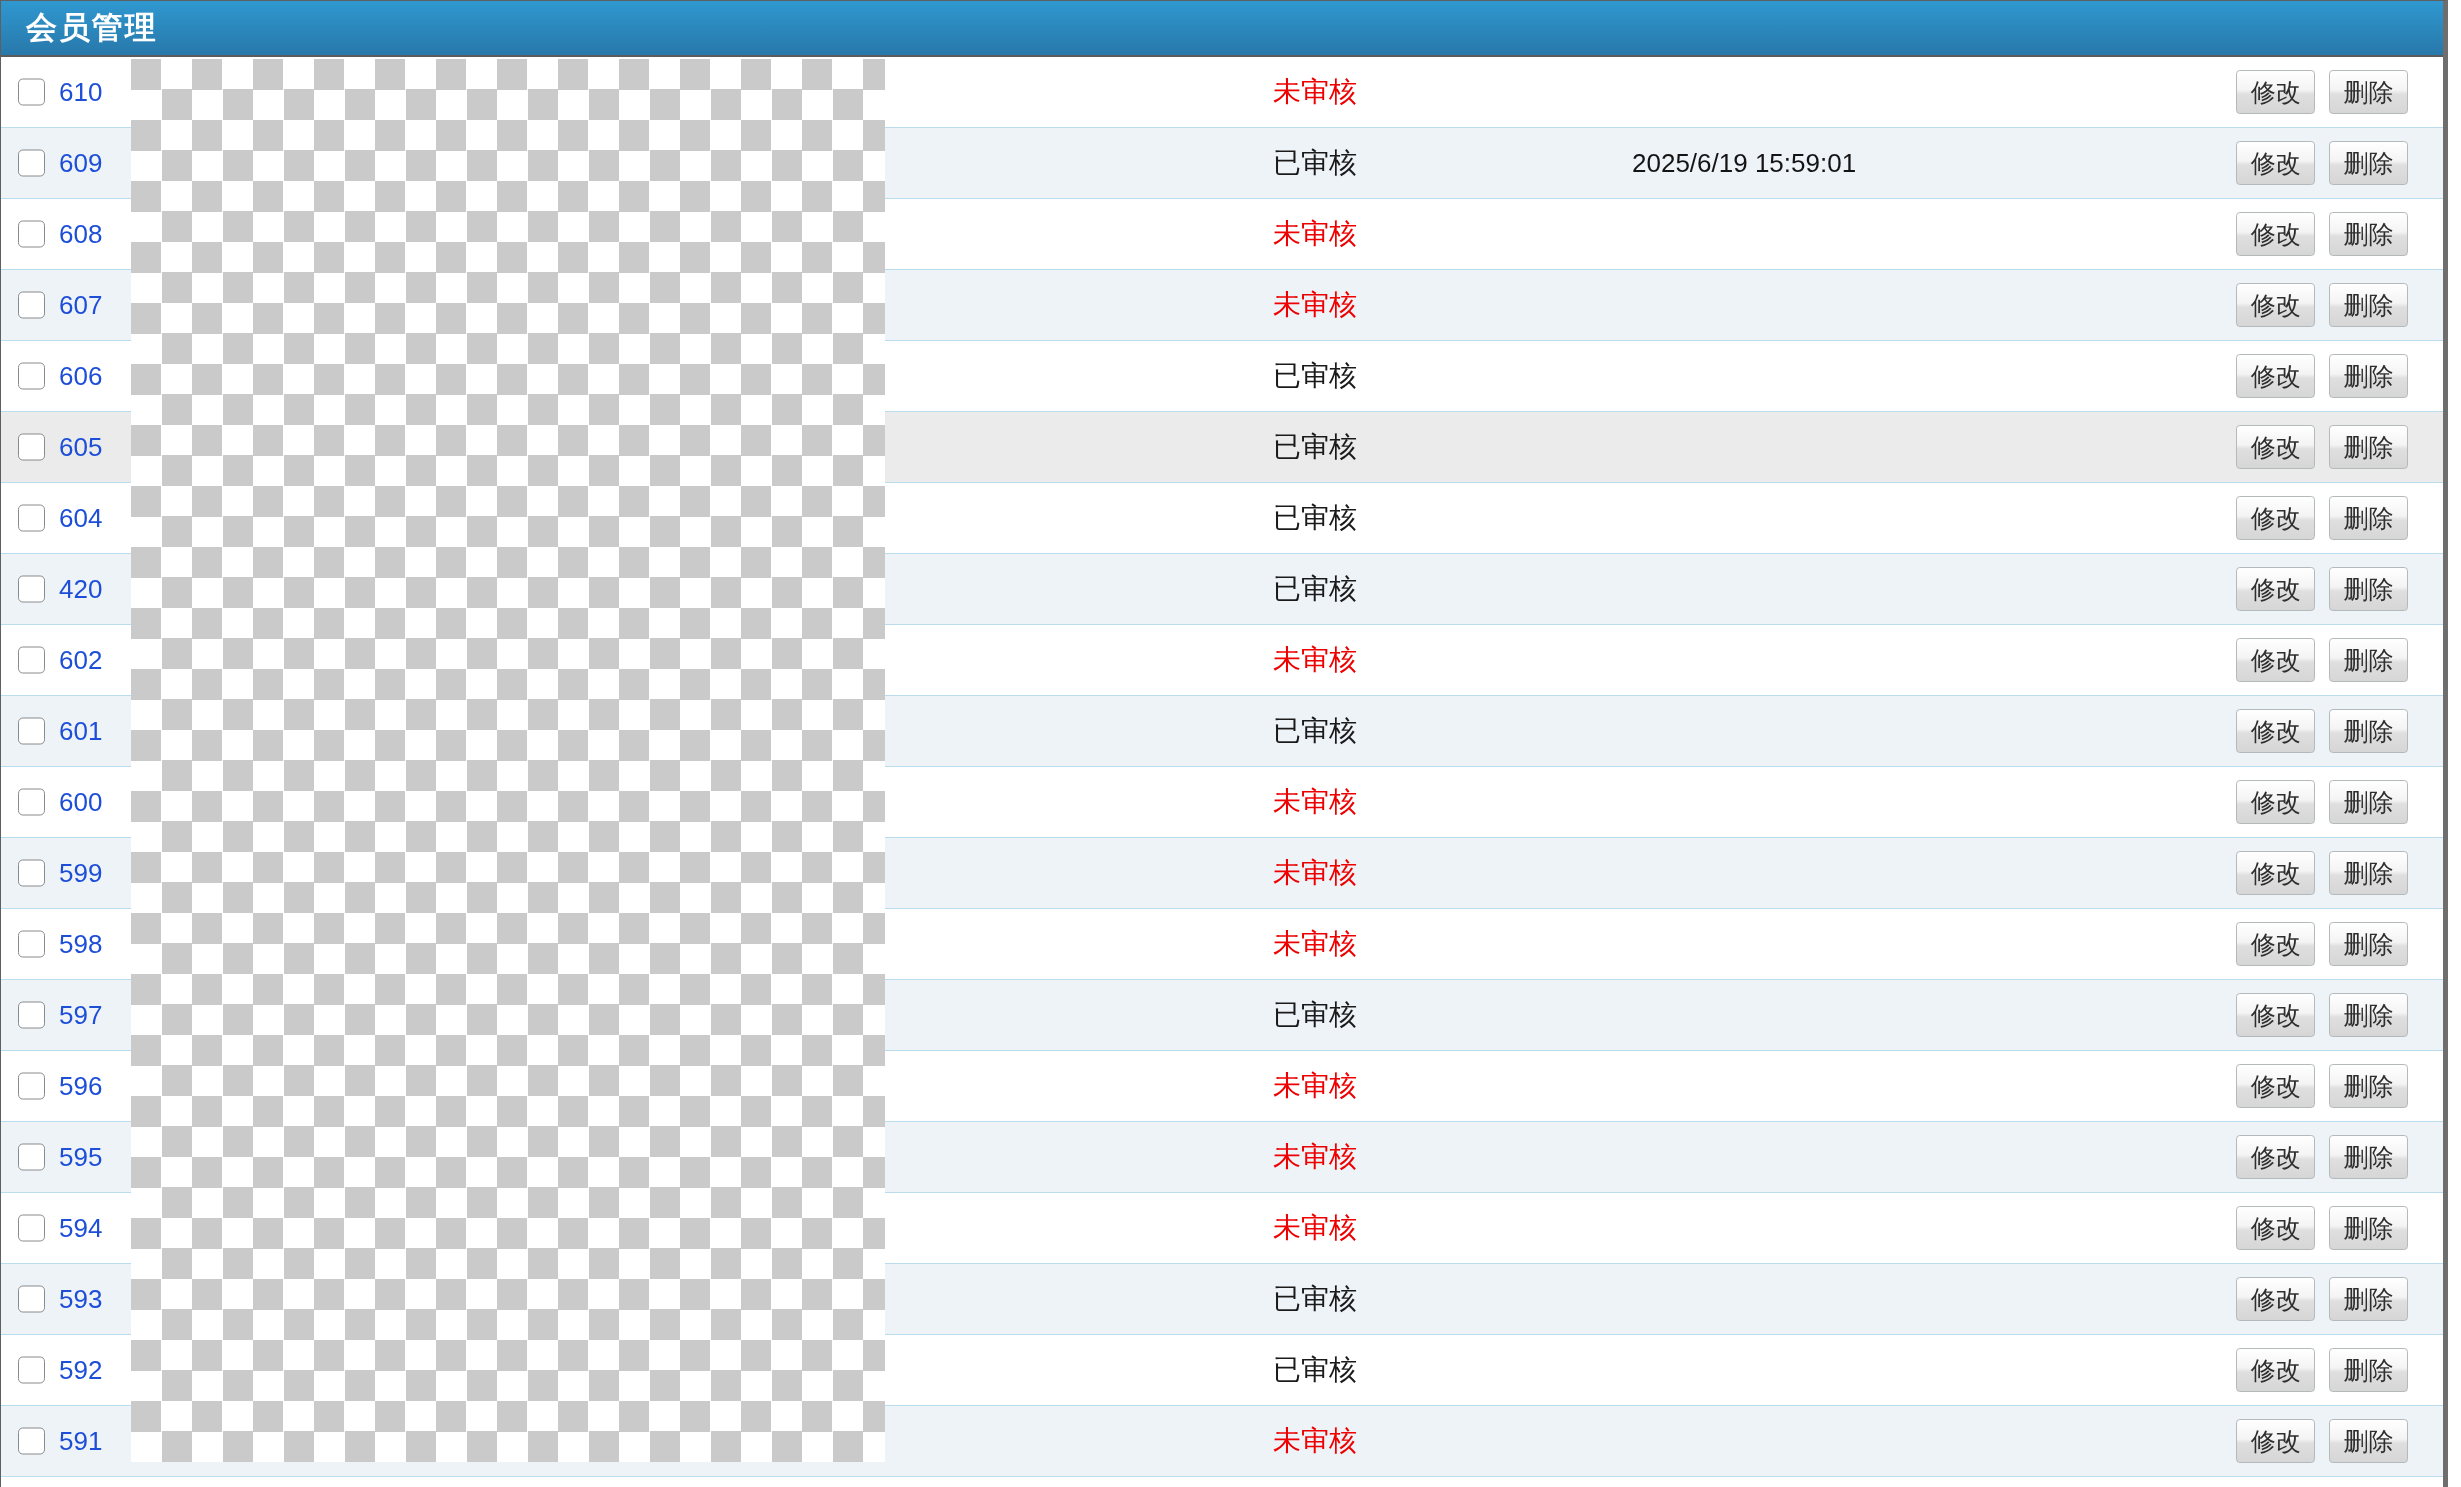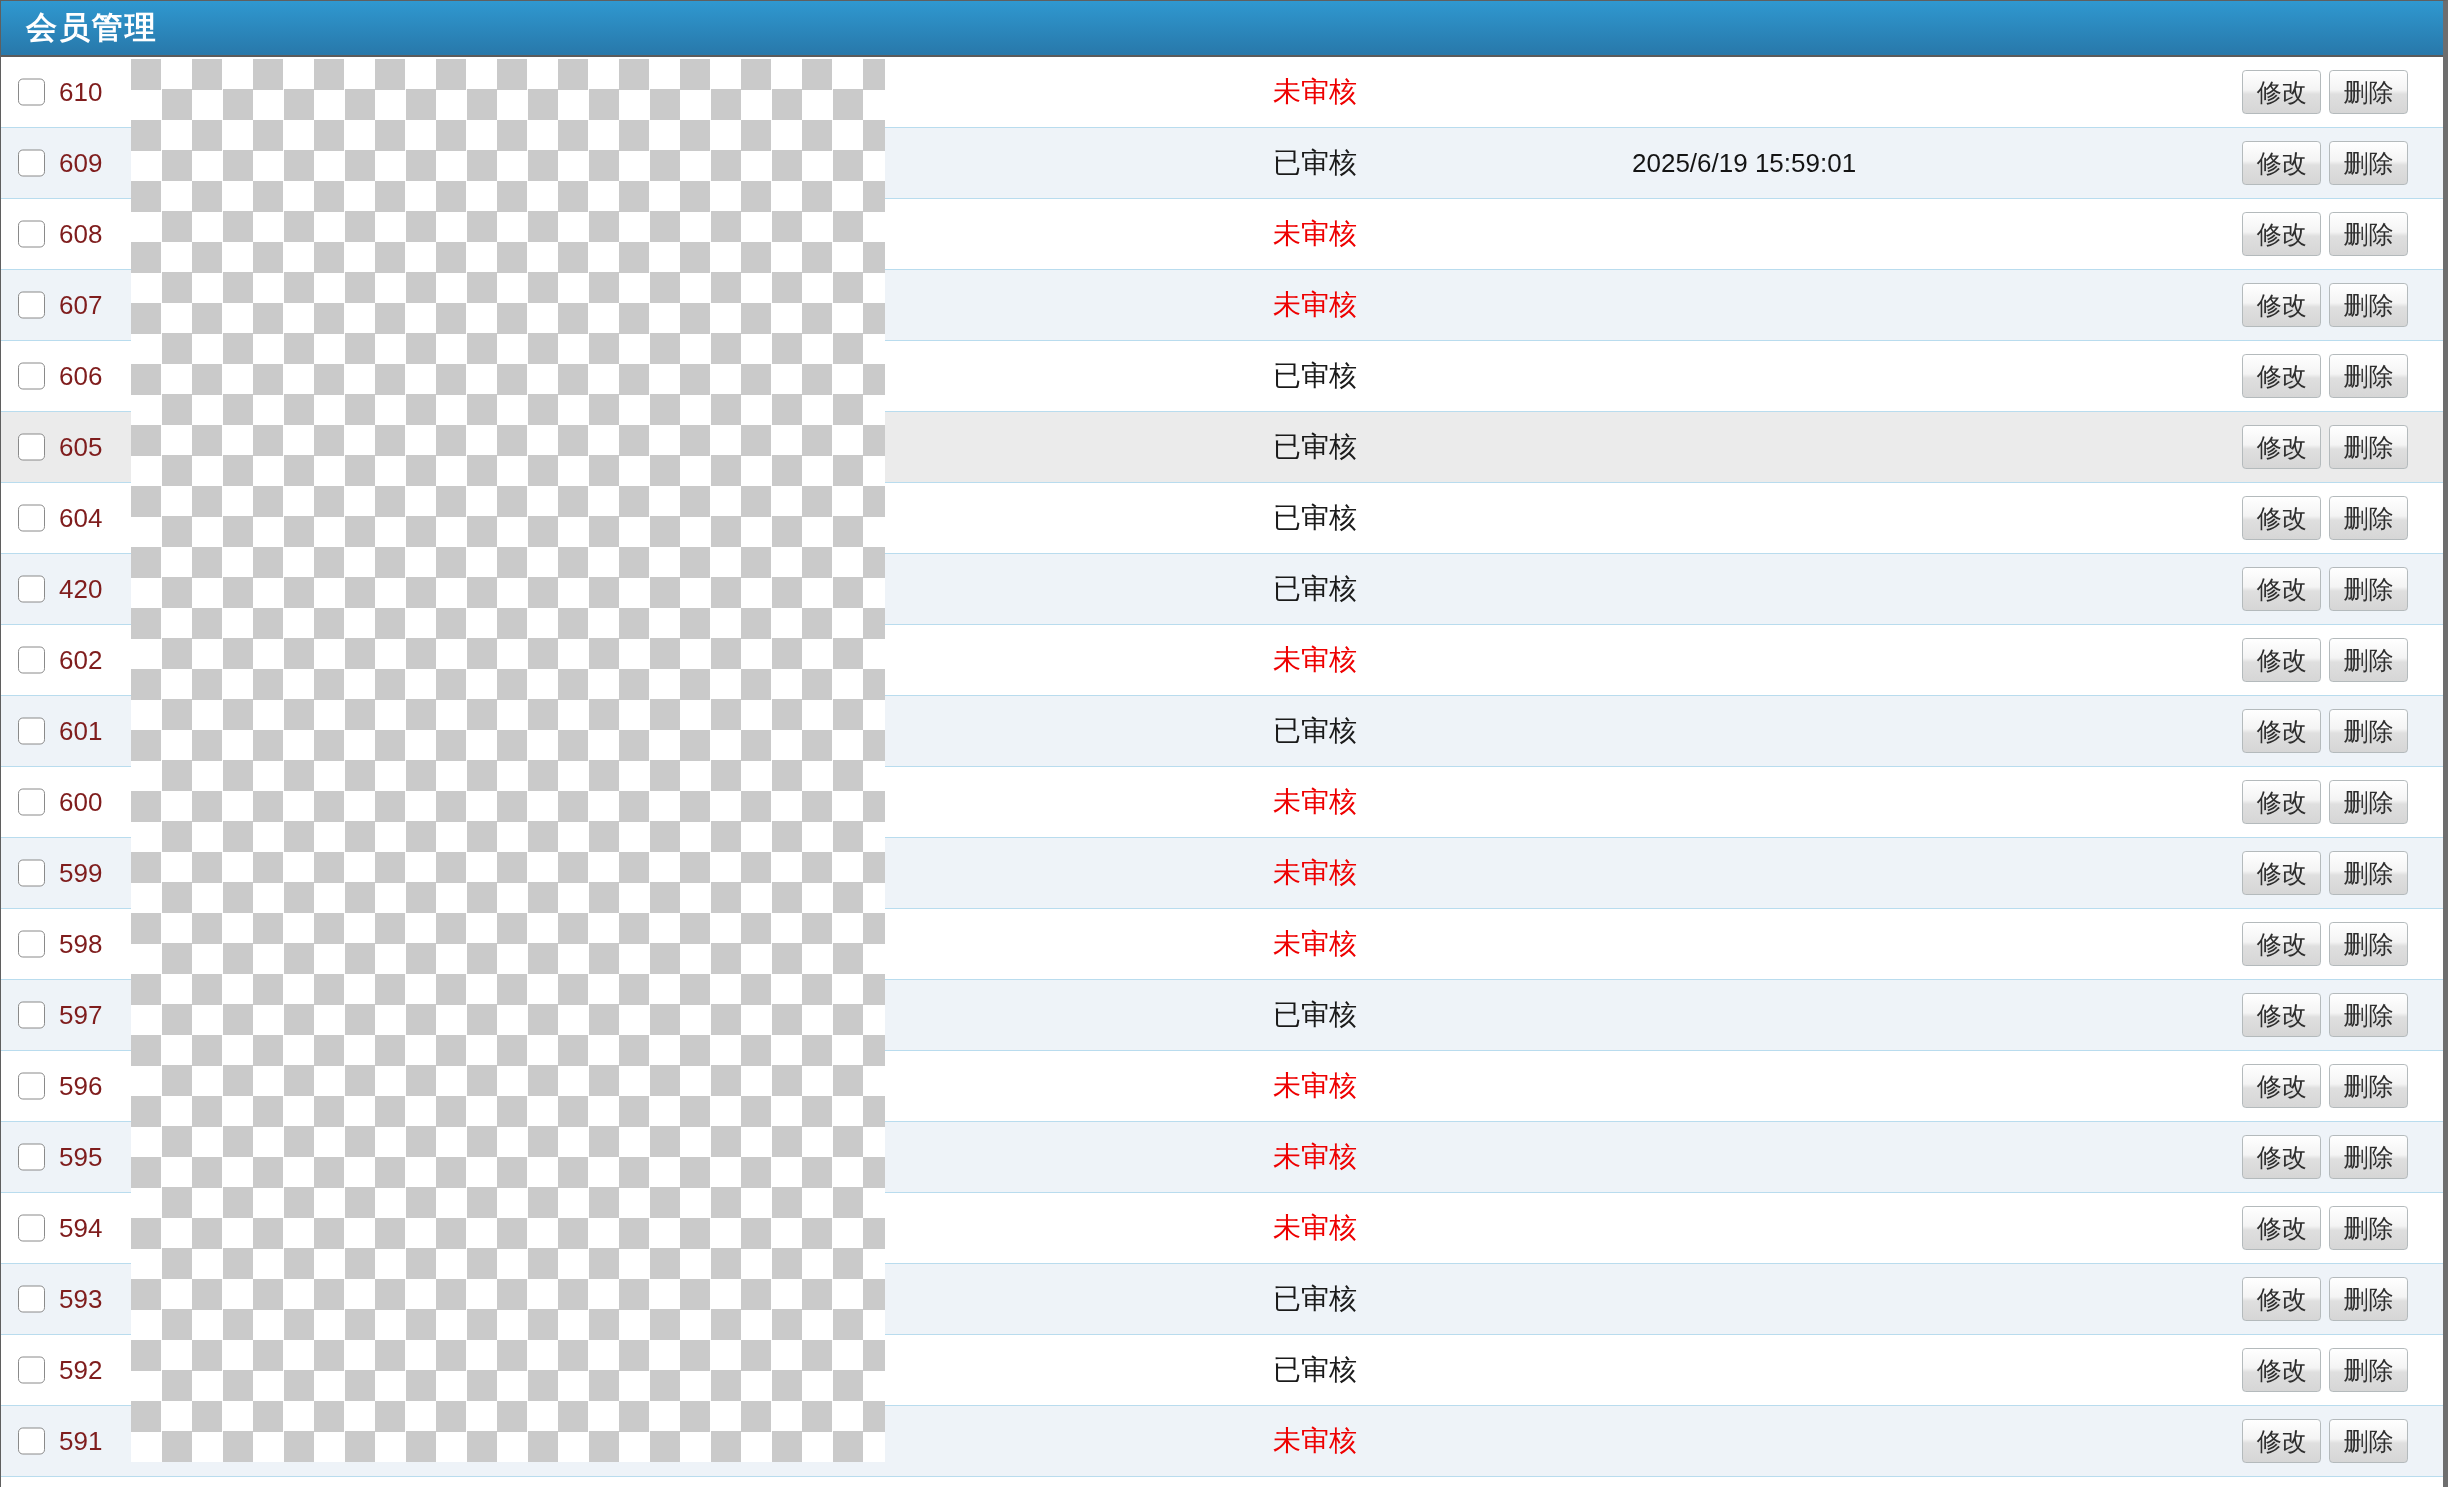--- a/index.html
+++ b/index.html
@@ -50,36 +50,36 @@
   .row.highlight{background:#ebebeb;padding-left:20px;}
   .cb{
     position:absolute;left:17.3px;top:50%;transform:translateY(-50%);
     width:25px;height:25px;
     border:1.9px solid #8a8a8a;border-radius:4.8px;
     background:#fff;
     cursor:pointer;
   }
   .rid{
     position:absolute;left:58px;top:50%;transform:translateY(-50%);
-    font-size:26px;color:#7f1d1d;
+    font-size:26px;color:#1d4ed8;
   }
   .status{
     position:absolute;left:1272px;top:50%;transform:translateY(-50%);
     font-size:28px;color:#1a1a1a;
   }
   .status.unreviewed{color:#ee0000;}
   .time{
     position:absolute;left:1631px;top:50%;transform:translateY(-50%);
     width:442px;text-align:left;
     font-size:26px;color:#141414;
     white-space:nowrap;
   }
   .actions{
     position:absolute;right:35px;top:50%;transform:translateY(-50%);
-    display:flex;gap:8px;
+    display:flex;gap:14px;
   }
   .actions button{
     min-width:71px;height:44px;
     padding:0 13.4px;
     font-family:inherit;
     font-size:25px;color:#2e2e2e;
     border:1.9px solid #b4babc;
     border-radius:3.8px;
     background:linear-gradient(#ffffff 0%,#f4f4f4 45%,#dfdfdf 55%,#d6d6d6 100%);
     cursor:pointer;

